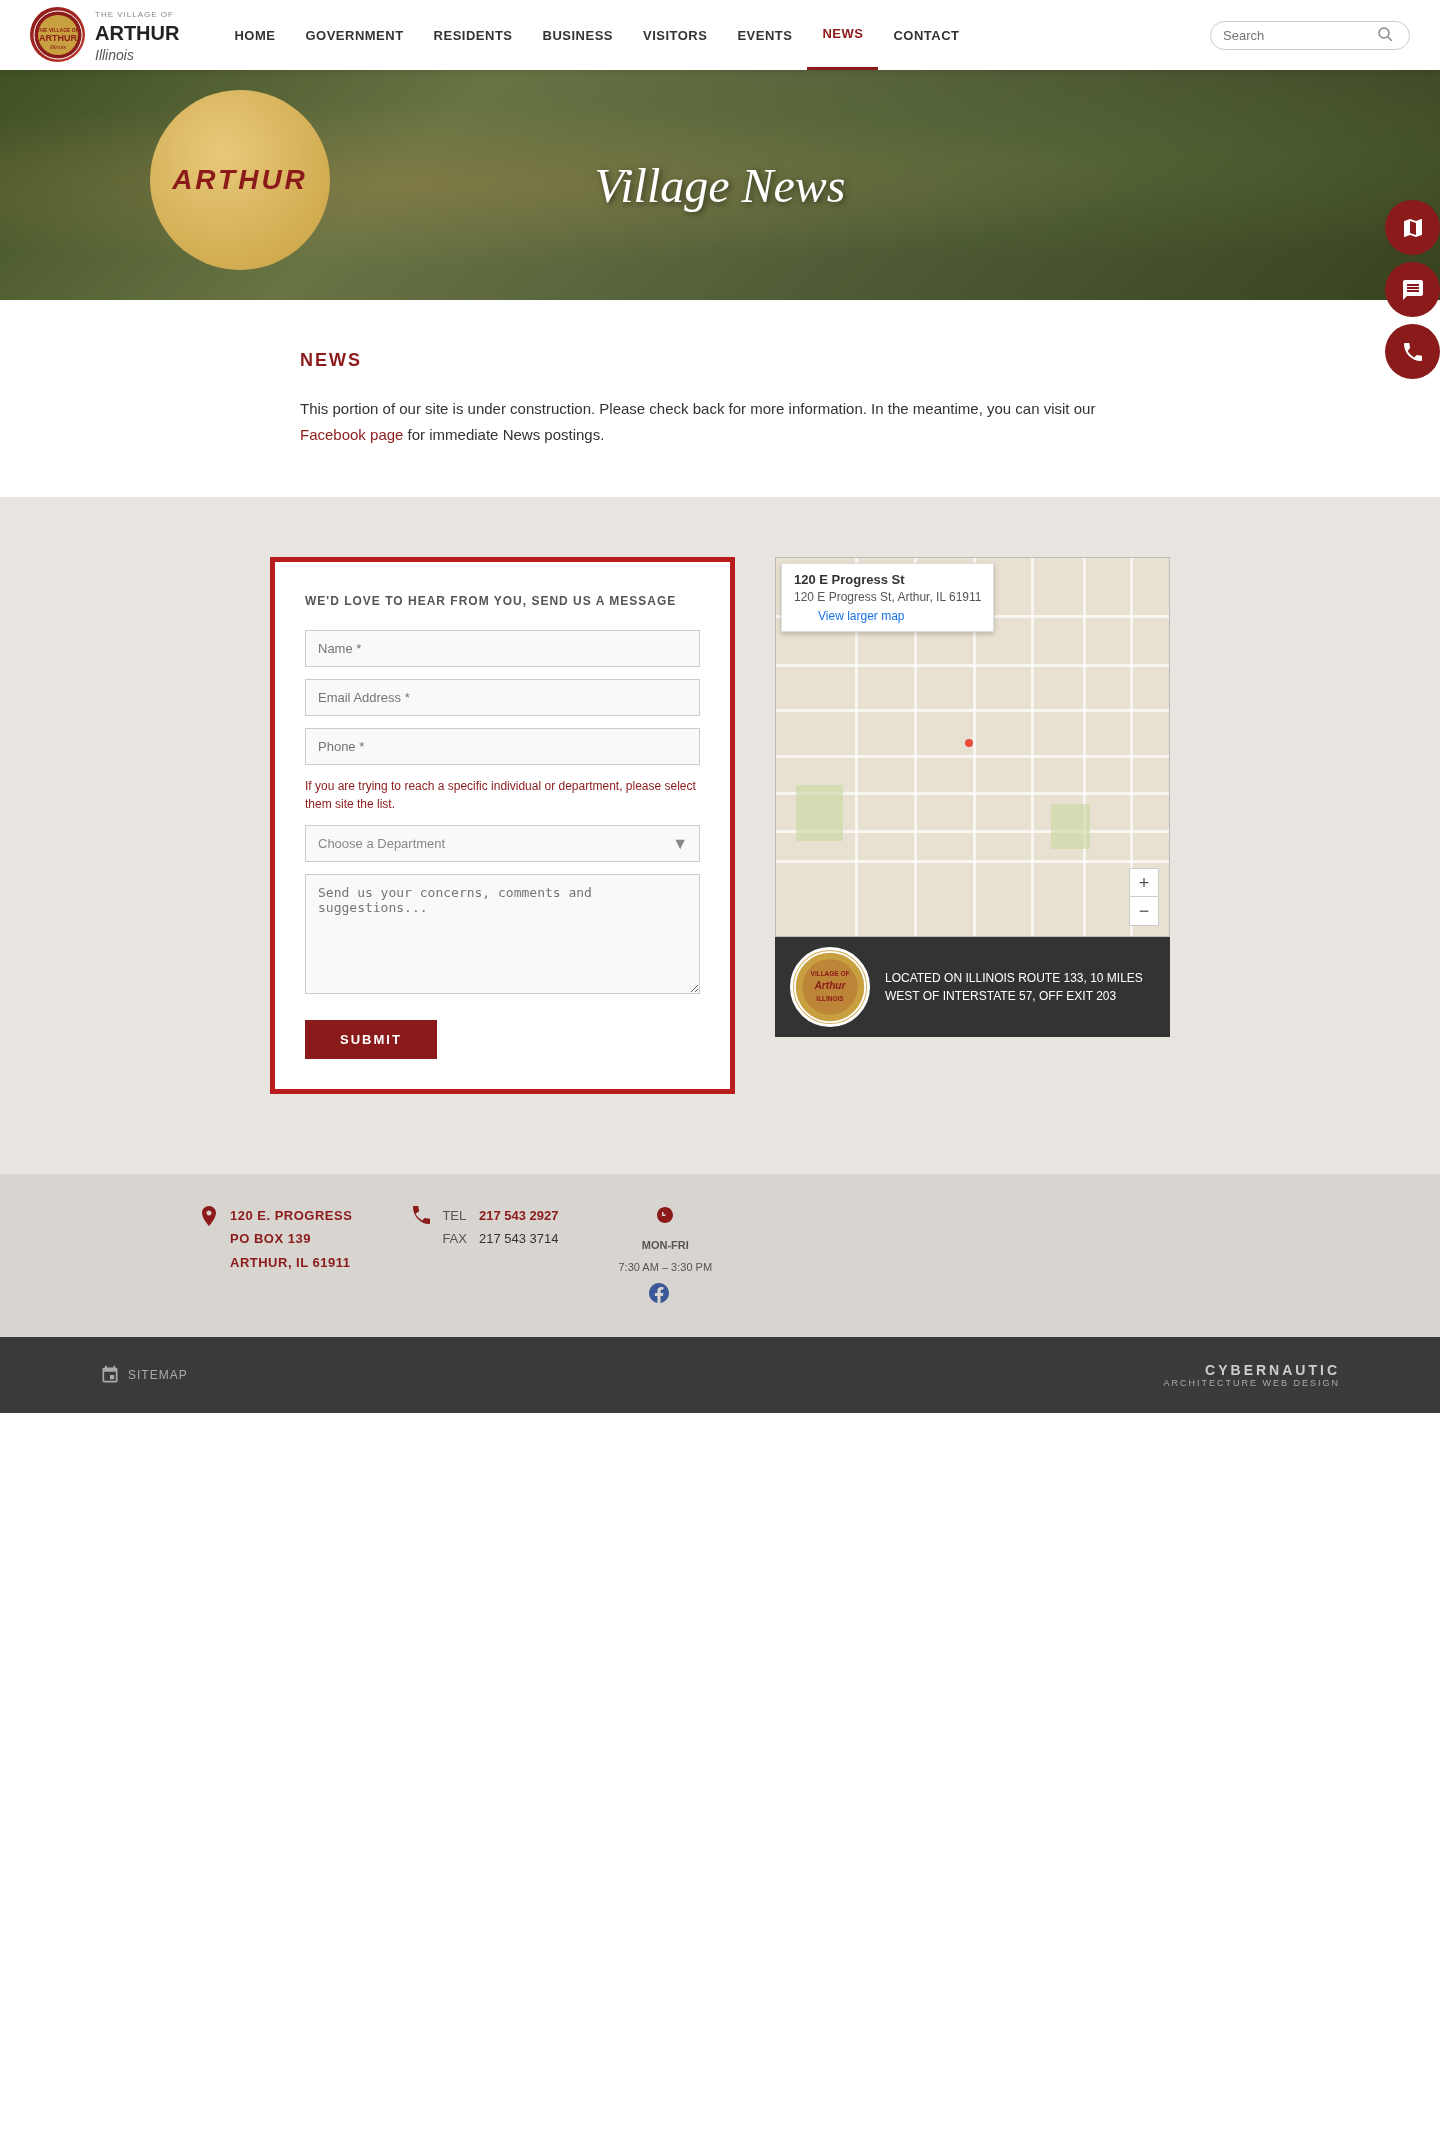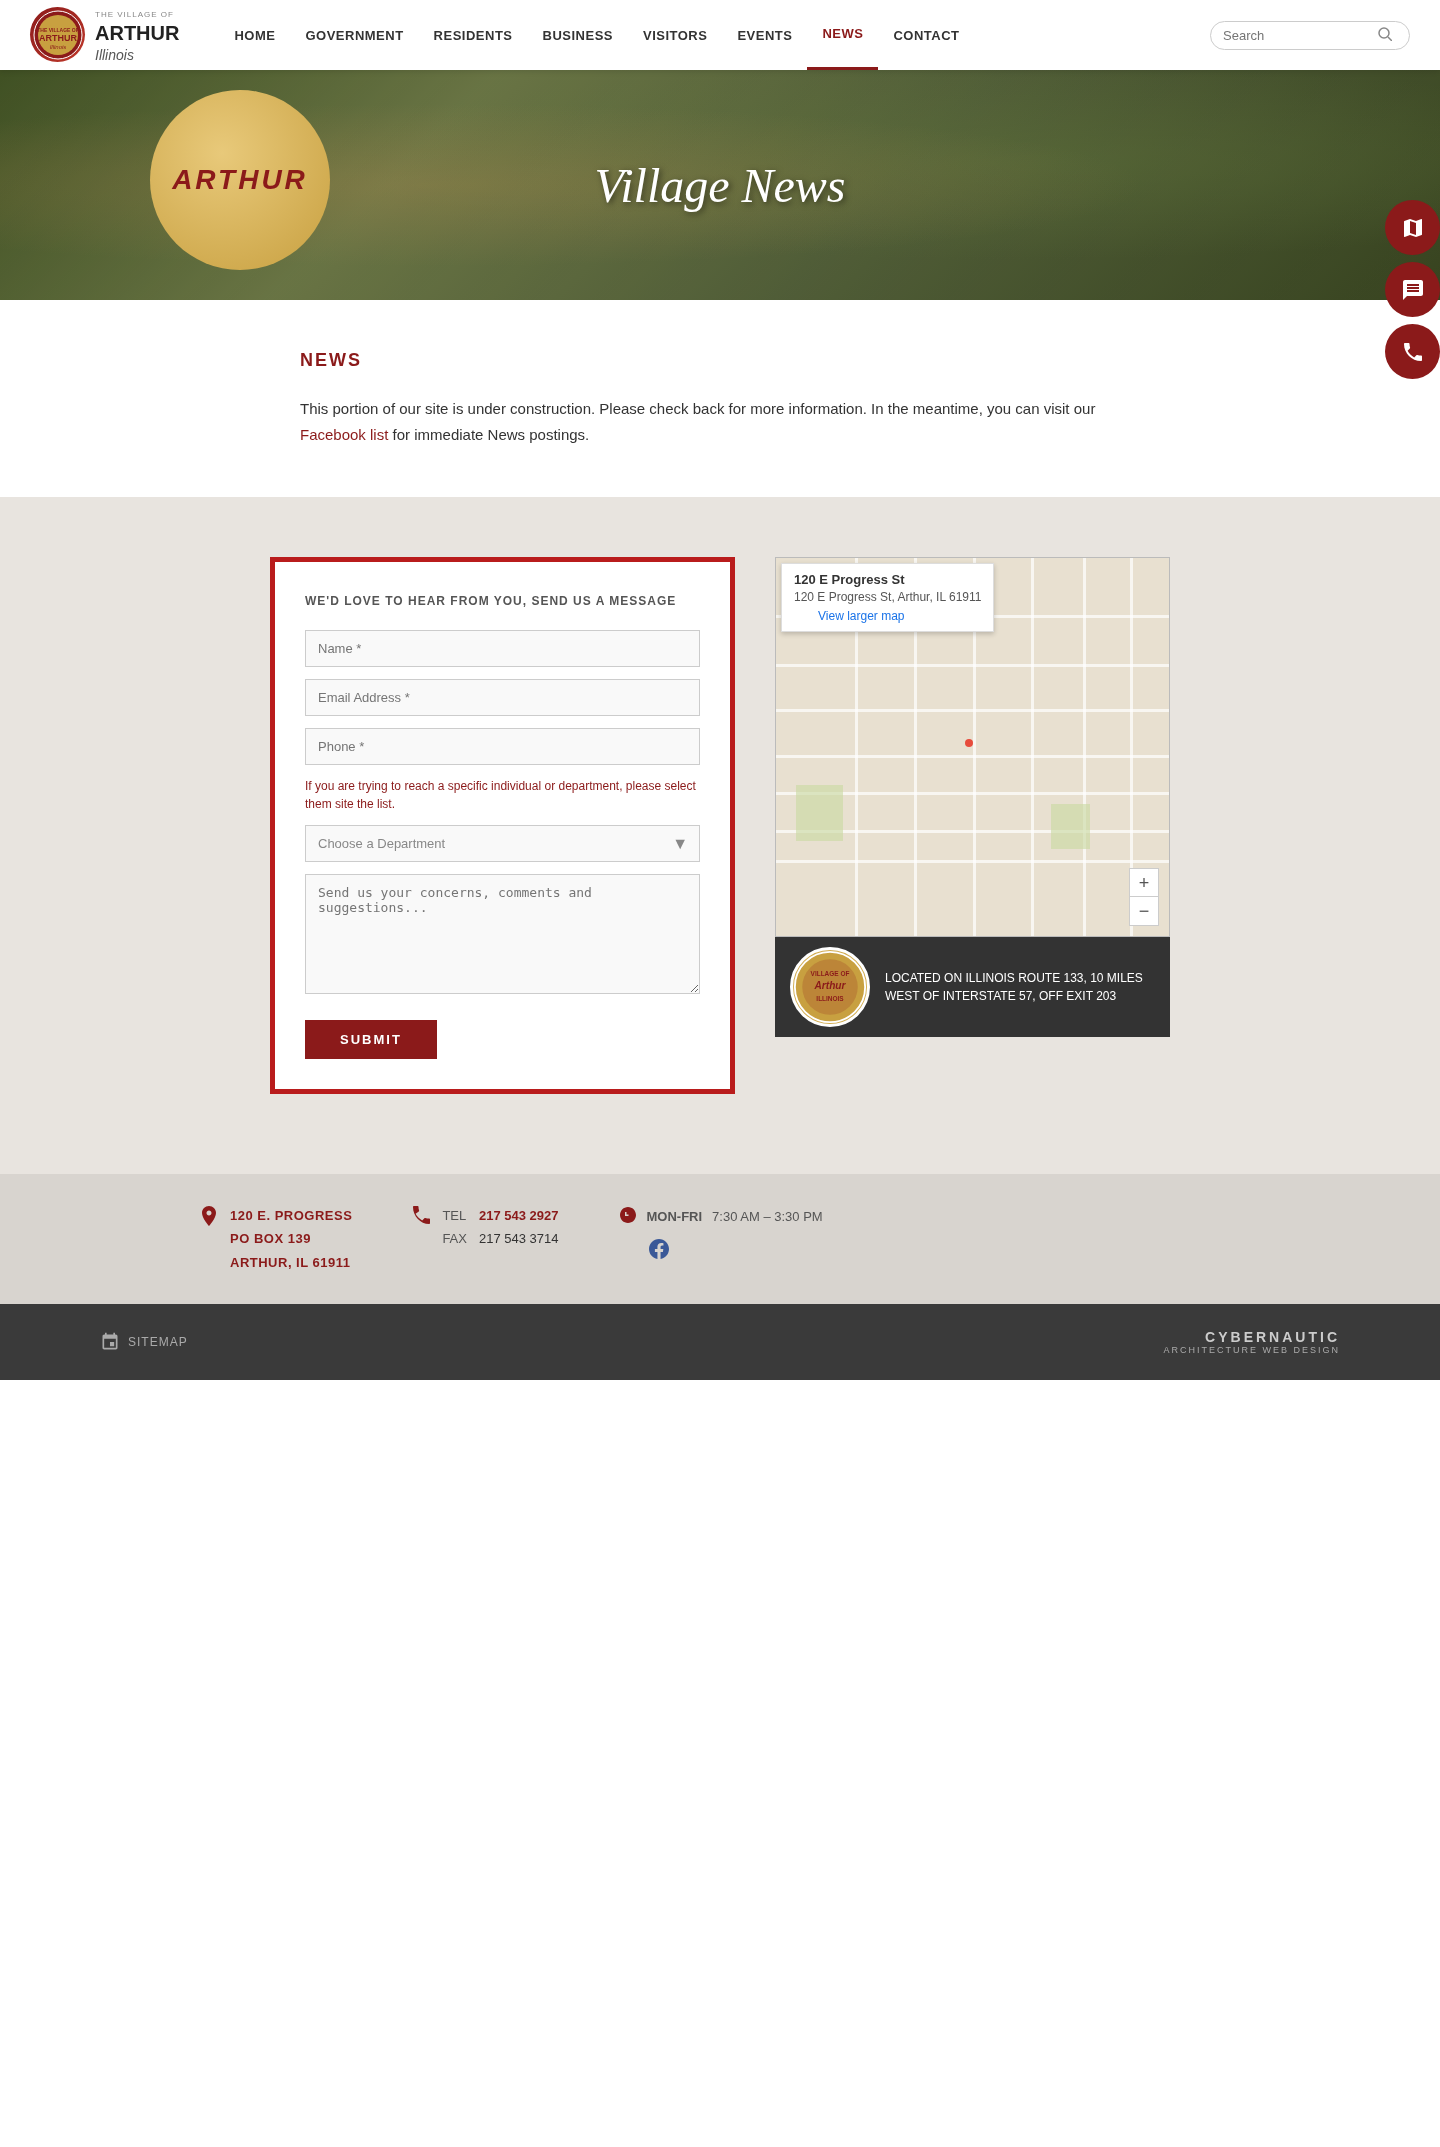--- a/index.html
+++ b/index.html
@@ -423,22 +423,23 @@
     }
     .phone-numbers a {
       color: #8b1a1a;
       text-decoration: none;
       font-weight: 600;
     }
     .footer-hours {
       display: flex;
       align-items: center;
       gap: 10px;
-      font-size: 13px;
+      font-size: 11px;
       color: #555;
+      flex-direction: column;
     }
     .hours-label { font-weight: 700; }
 
     
     .bottom-footer {
       background: #3a3a3a;
       padding: 25px 100px;
       display: flex;
       justify-content: space-between;
       align-items: center;
@@ -544,21 +545,21 @@
     <svg width="24" height="24" viewBox="0 0 24 24" fill="white">
       <path d="M6.62 10.79c1.44 2.83 3.76 5.14 6.59 6.59l2.2-2.2c.27-.27.67-.36 1.02-.24 1.12.37 2.33.57 3.57.57.55 0 1 .45 1 1V20c0 .55-.45 1-1 1-9.39 0-17-7.61-17-17 0-.55.45-1 1-1h3.5c.55 0 1 .45 1 1 0 1.25.2 2.45.57 3.57.11.35.03.74-.25 1.02l-2.2 2.2z"></path>
     </svg>
   </div>
 </div>
 
 <div class="main-content">
   <h2 class="news-heading">NEWS</h2>
   <p class="news-body">
     <span>This portion of our site is under construction. Please check back for more information. In the meantime, you can visit our</span>
-    <a href="#">Facebook list</a>
+    <a href="#">Facebook page</a>
     <span> </span><span>for immediate News postings.</span>
   </p>
 </div>
 
 <section class="contact-section">
 
   <div class="contact-layout">
 
     <div class="contact-form-box">
       <p class="form-intro">WE'D LOVE TO HEAR FROM YOU, SEND US A MESSAGE</p>

